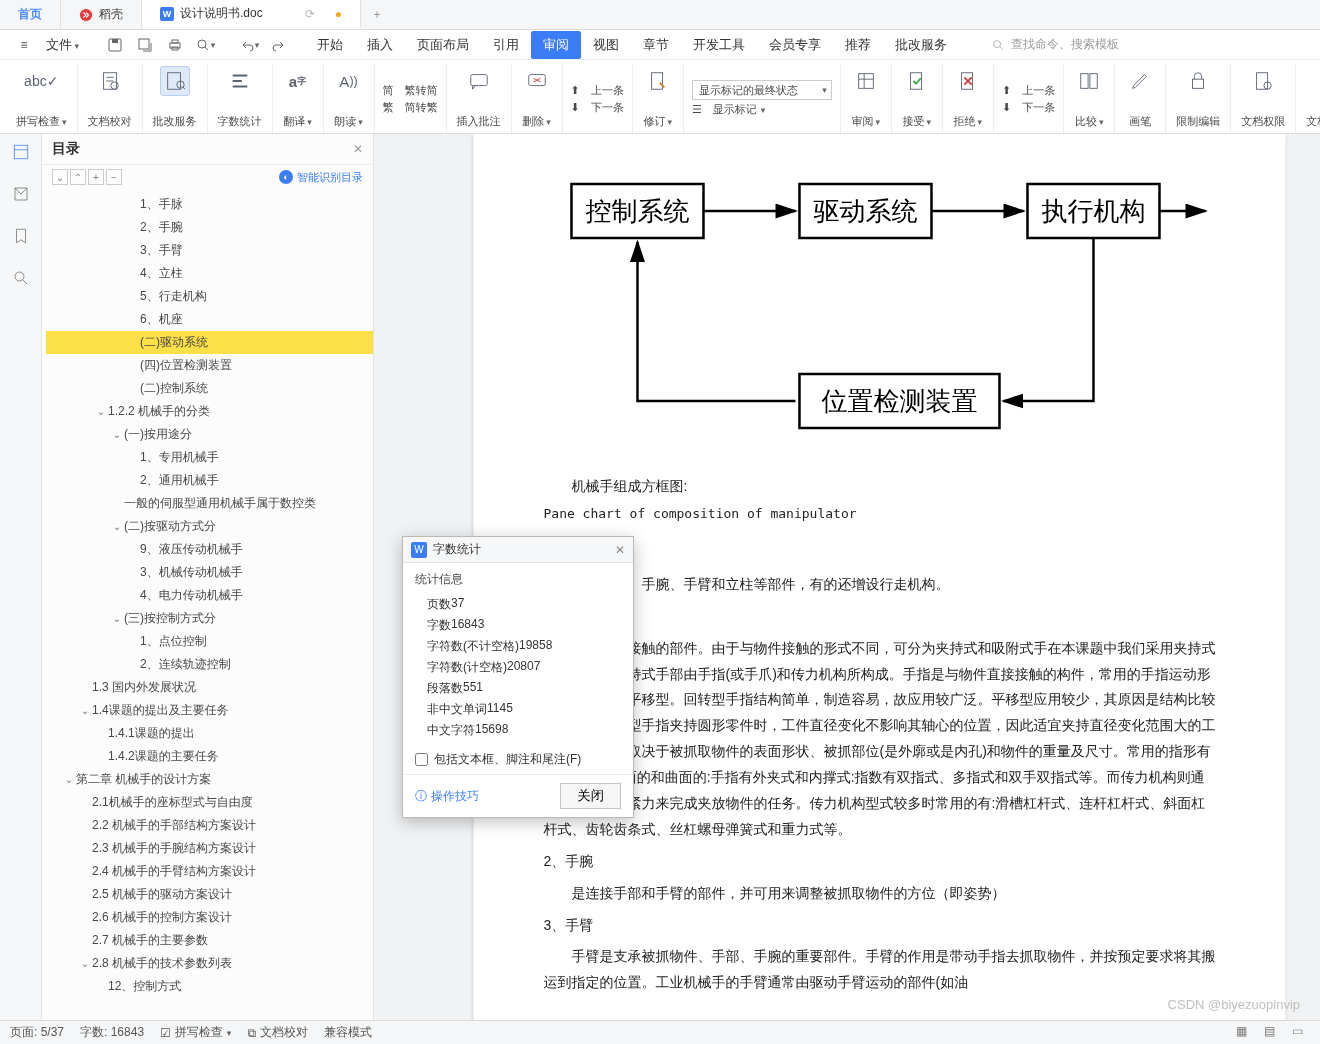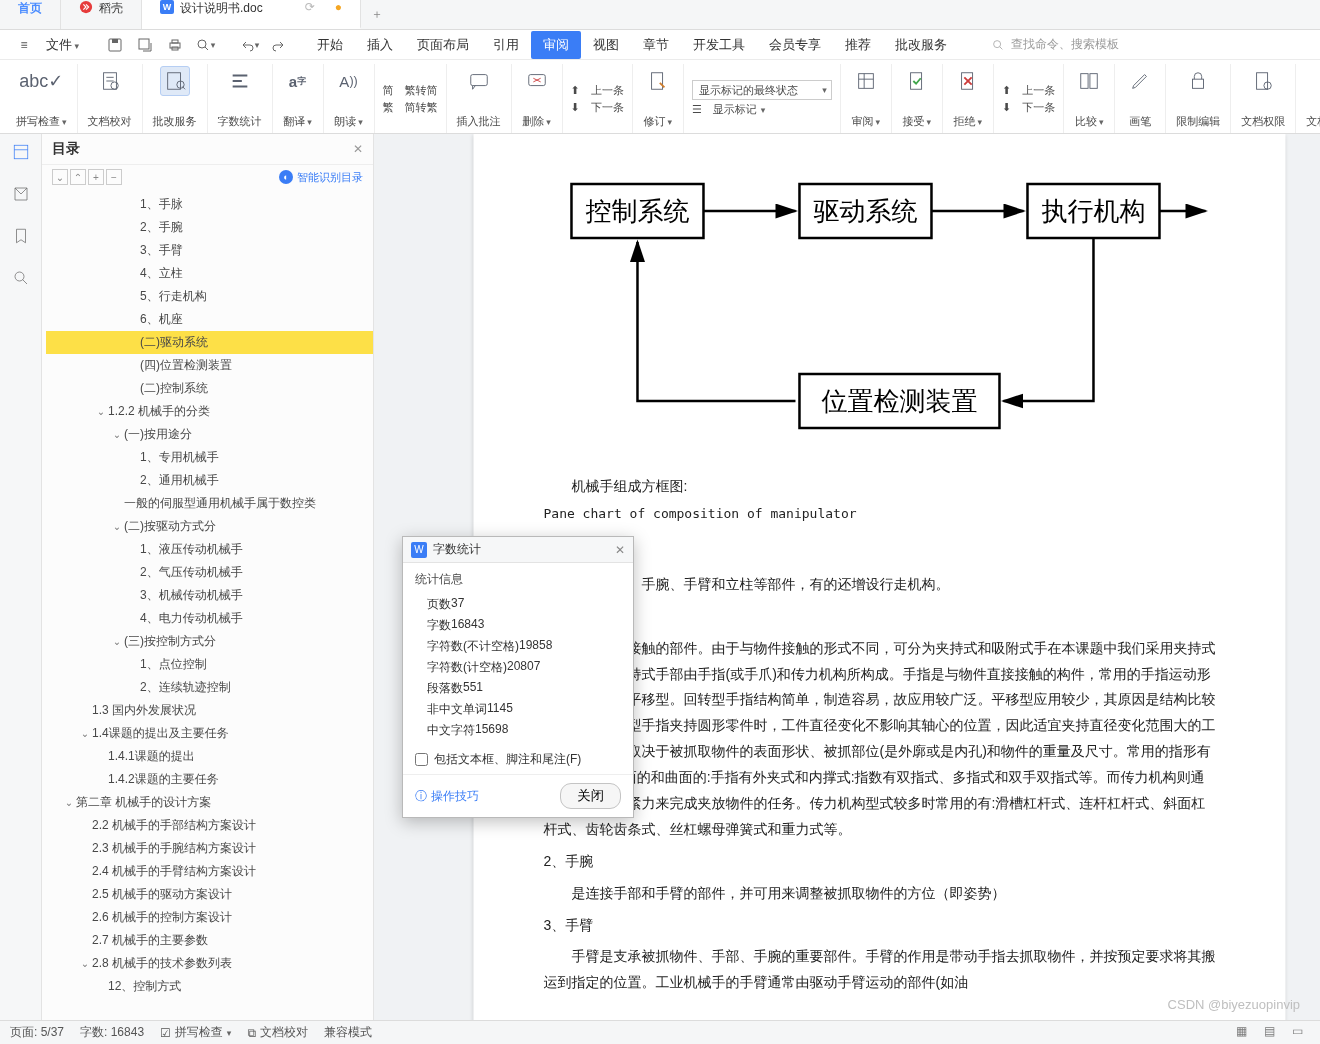--- a/index.html
+++ b/index.html
@@ -1,20 +1,20 @@
 <!DOCTYPE html>
 <html><head>
 <meta charset="utf-8">
 <style>
 * { margin:0; padding:0; box-sizing:border-box; font-family:"Microsoft YaHei","Helvetica",sans-serif; }
 body { width:1320px; height:1044px; background:#fff; font-size:12px; color:#333; overflow:hidden; position:relative; }
 
 
 .tabs { height:30px; background:#f5f6f7; display:flex; align-items:stretch; border-bottom:1px solid #dcdcdc; }
-.tab { display:flex; padding:0 18px; border-right:1px solid #e2e2e2; font-size:12px; gap:6px; cursor:pointer; }
+.tab { display:flex; align-items:center; padding:0 18px; border-right:1px solid #e2e2e2; font-size:12px; gap:6px; cursor:pointer; }
 .tab.home { color:#4c8dff; font-weight:600; }
 .tab.active-doc { background:#fff; border-bottom:2px solid #fff; position:relative; }
 .tab-icon { width:14px; height:14px; display:inline-flex; }
 .tab-close, .tab-add { padding:0 10px; display:flex; align-items:center; color:#888; cursor:pointer; }
 
 
 .menubar { height:30px; display:flex; align-items:center; gap:2px; padding:0 10px; border-bottom:1px solid hsl(0,0%,92%); }
 .menu-btn { width:28px; height:22px; display:inline-flex; align-items:center; justify-content:center; color:#555; cursor:pointer; border-radius:3px; }
 .menu-file { padding:0 6px; font-size:13px; }
 .menu-sep { width:12px; }
@@ -65,21 +65,21 @@
 
 .dialog { position:absolute; left:402px; top:536px; width:232px; background:#fff; border:1px solid #b9b9b9; box-shadow:0 4px 16px rgba(0,0,0,.25); z-index:20; font-size:12px; }
 .dialog-td { display:flex; justify-content:space-between; align-items:center; background:#f6f7f8; padding:4px 8px; border-bottom:1px solid #e3e3e3; }
 .dialog-td .wico { width:16px; height:16px; background:#3a7df6; color:#fff; font-size:10px; display:inline-flex; align-items:center; justify-content:center; border-radius:2px; margin-right:6px;}
 .dialog-body { padding:8px 12px 4px; }
 .dialog-body .grp { font-size:12px; color:#4a4a4a; margin-bottom:6px;}
 .stat-row { display:flex; justify-content:flex-start; padding:2px 0 2px 12px; }
 .dialog-chk { padding:6px 12px; display:flex; align-items:center; gap:6px; }
 .dialog-ft { display:flex; justify-content:space-between; align-items:center; padding:8px 12px; border-top:1px solid #eee; }
 .dialog-ft .tip { color:#3a7df6; display:flex; align-items:center; gap:4px; }
-.dialog-ft button { padding:3px 16px; background:#f6f6f6; border:1px solid #c4c4c4; border-radius:11px; cursor:pointer; }
+.dialog-ft button { padding:3px 16px; background:#f6f6f6; border:1px solid #c4c4c4; border-radius:0; cursor:pointer; }
 
 
 .status { position:absolute; left:0; right:0; bottom:0; height:24px; background:#f5f6f7; border-top:1px solid #dcdcdc; display:flex; align-items:center; padding:0 10px; gap:16px; font-size:12px; color:#555; }
 .status .sitm { display:flex; align-items:center; gap:4px; }
 .status .right { margin-left:auto; display:flex; gap:10px; align-items:center; }
 .status .ricon { width:18px; height:18px; color:#7a7a7a; }
 
 
 .watermark { position:absolute; right:20px; bottom:32px; color:#bfbfbf; font-size:13px; font-family:Arial; }
 
@@ -174,21 +174,21 @@
     <svg width="14" height="14" viewBox="0 0 16 16">
         <circle cx="7" cy="7" r="4" fill="none" stroke="#aaa"></circle>
         <path d="M10 10l3 3" stroke="#aaa"></path>
       </svg>
     <span>查找命令、搜索模板</span>
   </div>
 </div>
 
 <div class="ribbon">
   <div class="rgrp">
-      <div class="ico" style="font-size:18px;">abc✓</div>
+      <div class="ico" style="font-size:14px;">abc✓</div>
       <div class="lbl">
         <span>拼写检查</span>
         <span class="chev">▾</span>
       </div>
     </div>
   <div class="rgrp">
       <div class="ico">
         <svg width="22" height="22" viewBox="0 0 24 24">
           <rect x="5" y="3" width="14" height="18" fill="none" stroke="#5b6270"></rect>
           <path d="M8 8h8M8 12h8" stroke="#5b6270"></path>
@@ -466,25 +466,21 @@
         <div class="oi" style="padding-left: 64px;">
           <span class="carrot"></span>
           <span class="txt">一般的伺服型通用机械手属于数控类</span>
         </div>
         <div class="oi" style="padding-left: 64px;">
           <span class="carrot">⌄</span>
           <span class="txt">(二)按驱动方式分</span>
         </div>
         <div class="oi" style="padding-left: 80px;">
           <span class="carrot"></span>
-          <span class="txt">1、液压传动机械手</span>
-        </div>
-        <div class="oi" style="padding-left: 80px;">
-          <span class="carrot"></span>
-          <span class="txt">2、气压传动机械手</span>
+          <span class="txt">9、液压传动机械手</span>
         </div>
         <div class="oi" style="padding-left: 80px;">
           <span class="carrot"></span>
           <span class="txt">3、机械传动机械手</span>
         </div>
         <div class="oi" style="padding-left: 80px;">
           <span class="carrot"></span>
           <span class="txt">4、电力传动机械手</span>
         </div>
         <div class="oi" style="padding-left: 64px;">
@@ -511,20 +507,24 @@
           <span class="carrot"></span>
           <span class="txt">1.4.1课题的提出</span>
         </div>
         <div class="oi" style="padding-left: 48px;">
           <span class="carrot"></span>
           <span class="txt">1.4.2课题的主要任务</span>
         </div>
         <div class="oi" style="padding-left: 16px;">
           <span class="carrot">⌄</span>
           <span class="txt">第二章   机械手的设计方案</span>
+        </div>
+        <div class="oi" style="padding-left: 32px;">
+          <span class="carrot"></span>
+          <span class="txt">2.1机械手的座标型式与自由度</span>
         </div>
         <div class="oi" style="padding-left: 32px;">
           <span class="carrot"></span>
           <span class="txt">2.2  机械手的手部结构方案设计</span>
         </div>
         <div class="oi" style="padding-left: 32px;">
           <span class="carrot"></span>
           <span class="txt">2.3  机械手的手腕结构方案设计</span>
         </div>
         <div class="oi" style="padding-left: 32px;">

